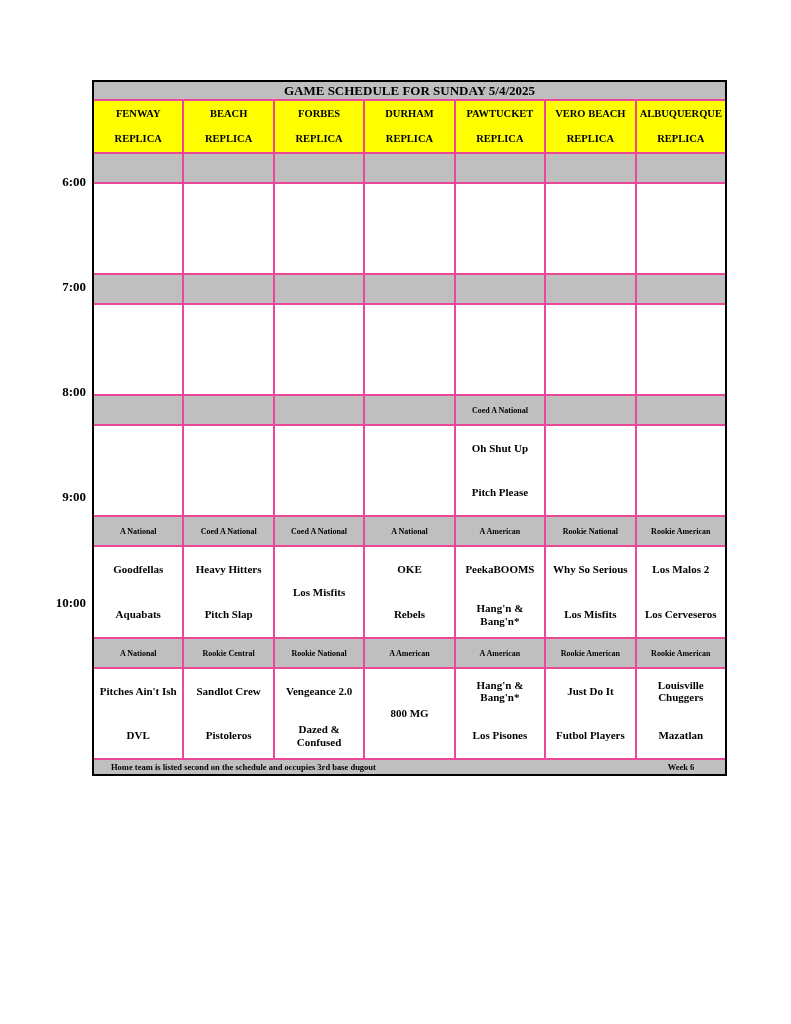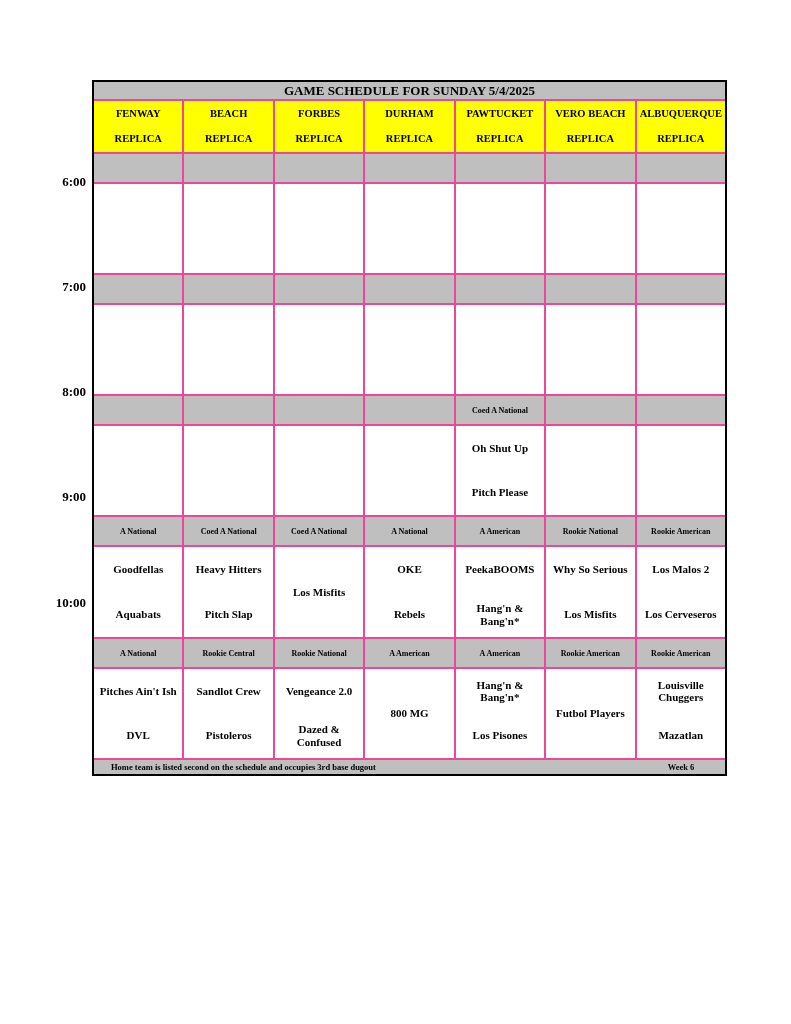--- a/index.html
+++ b/index.html
@@ -268,20 +268,21 @@
       <div class="slot">Dazed &amp; Confused</div>
     </div>
     <div class="c-game">
       <div class="slot">800 MG</div>
     </div>
     <div class="c-game">
       <div class="slot">Hang'n &amp; Bang'n*</div>
       <div class="slot">Los Pisones</div>
     </div>
     <div class="c-game">
+      <div class="slot">Just Do It</div>
       <div class="slot">Futbol Players</div>
     </div>
     <div class="c-game">
       <div class="slot">Louisville Chuggers</div>
       <div class="slot">Mazatlan</div>
     </div>
     <div class="c-foot">
       <span class="foot-note">Home team is listed second on the schedule and occupies 3rd base dugout</span>
       <span class="foot-week">Week 6</span>
     </div>

